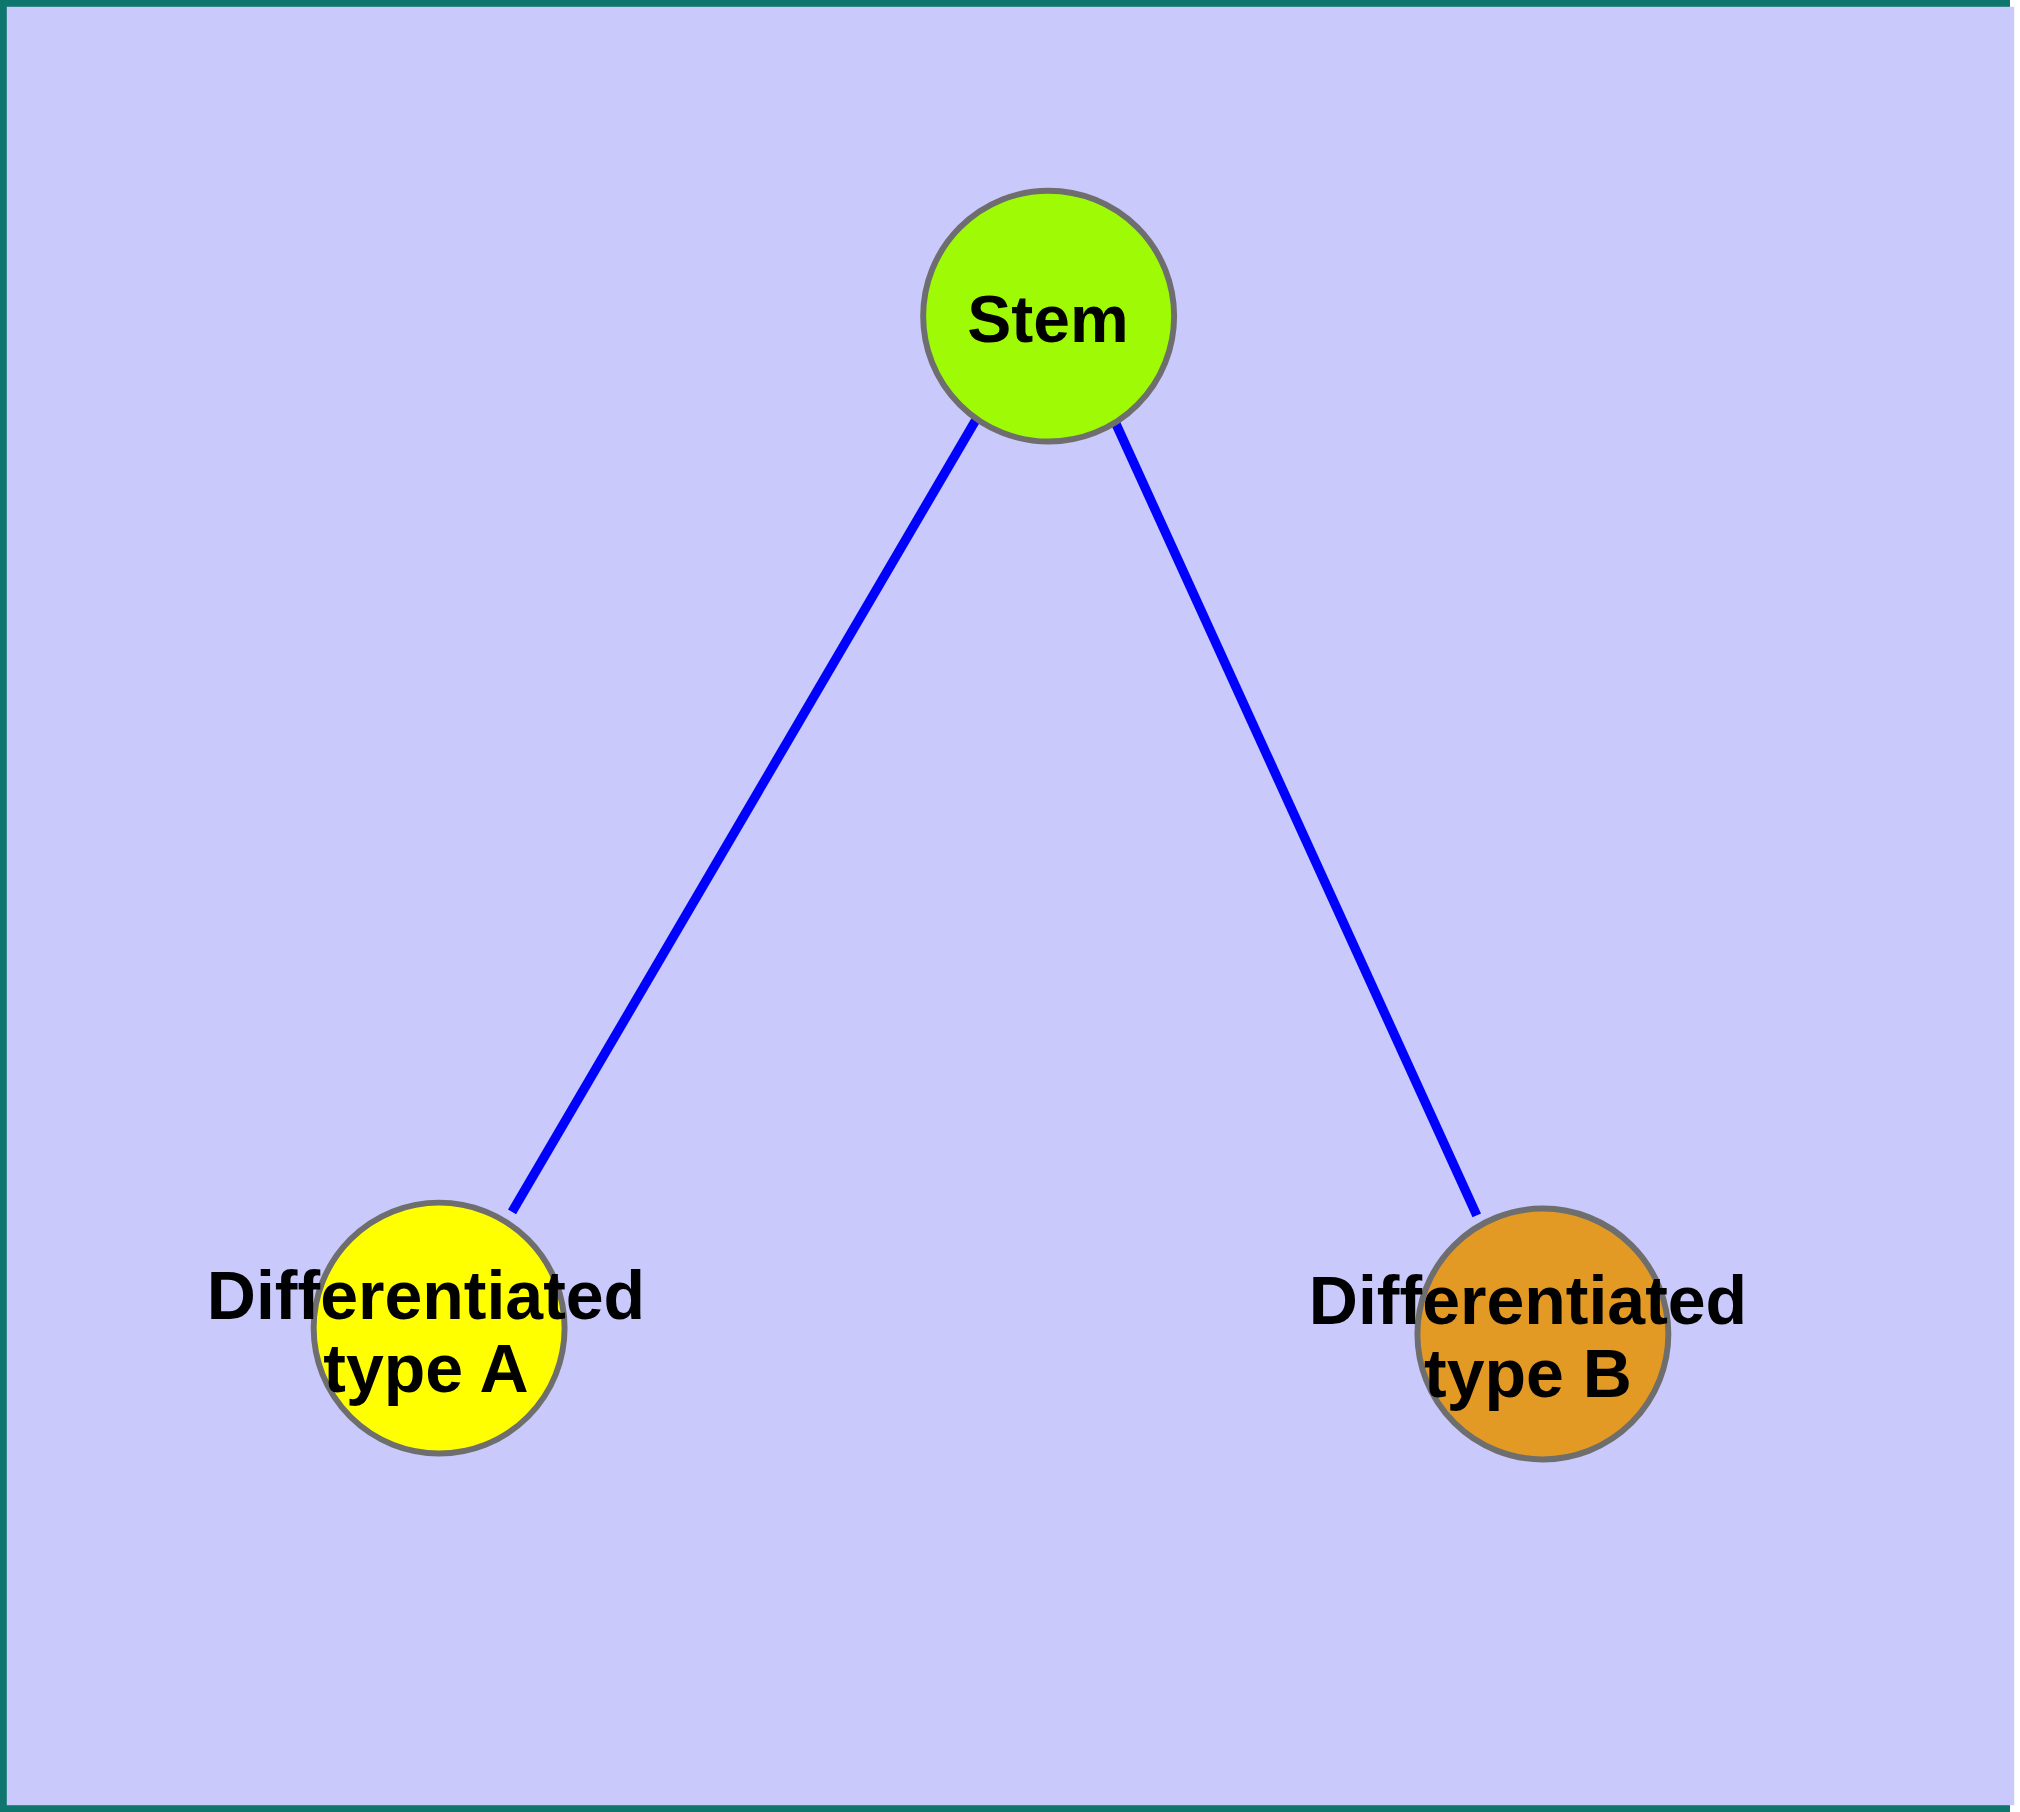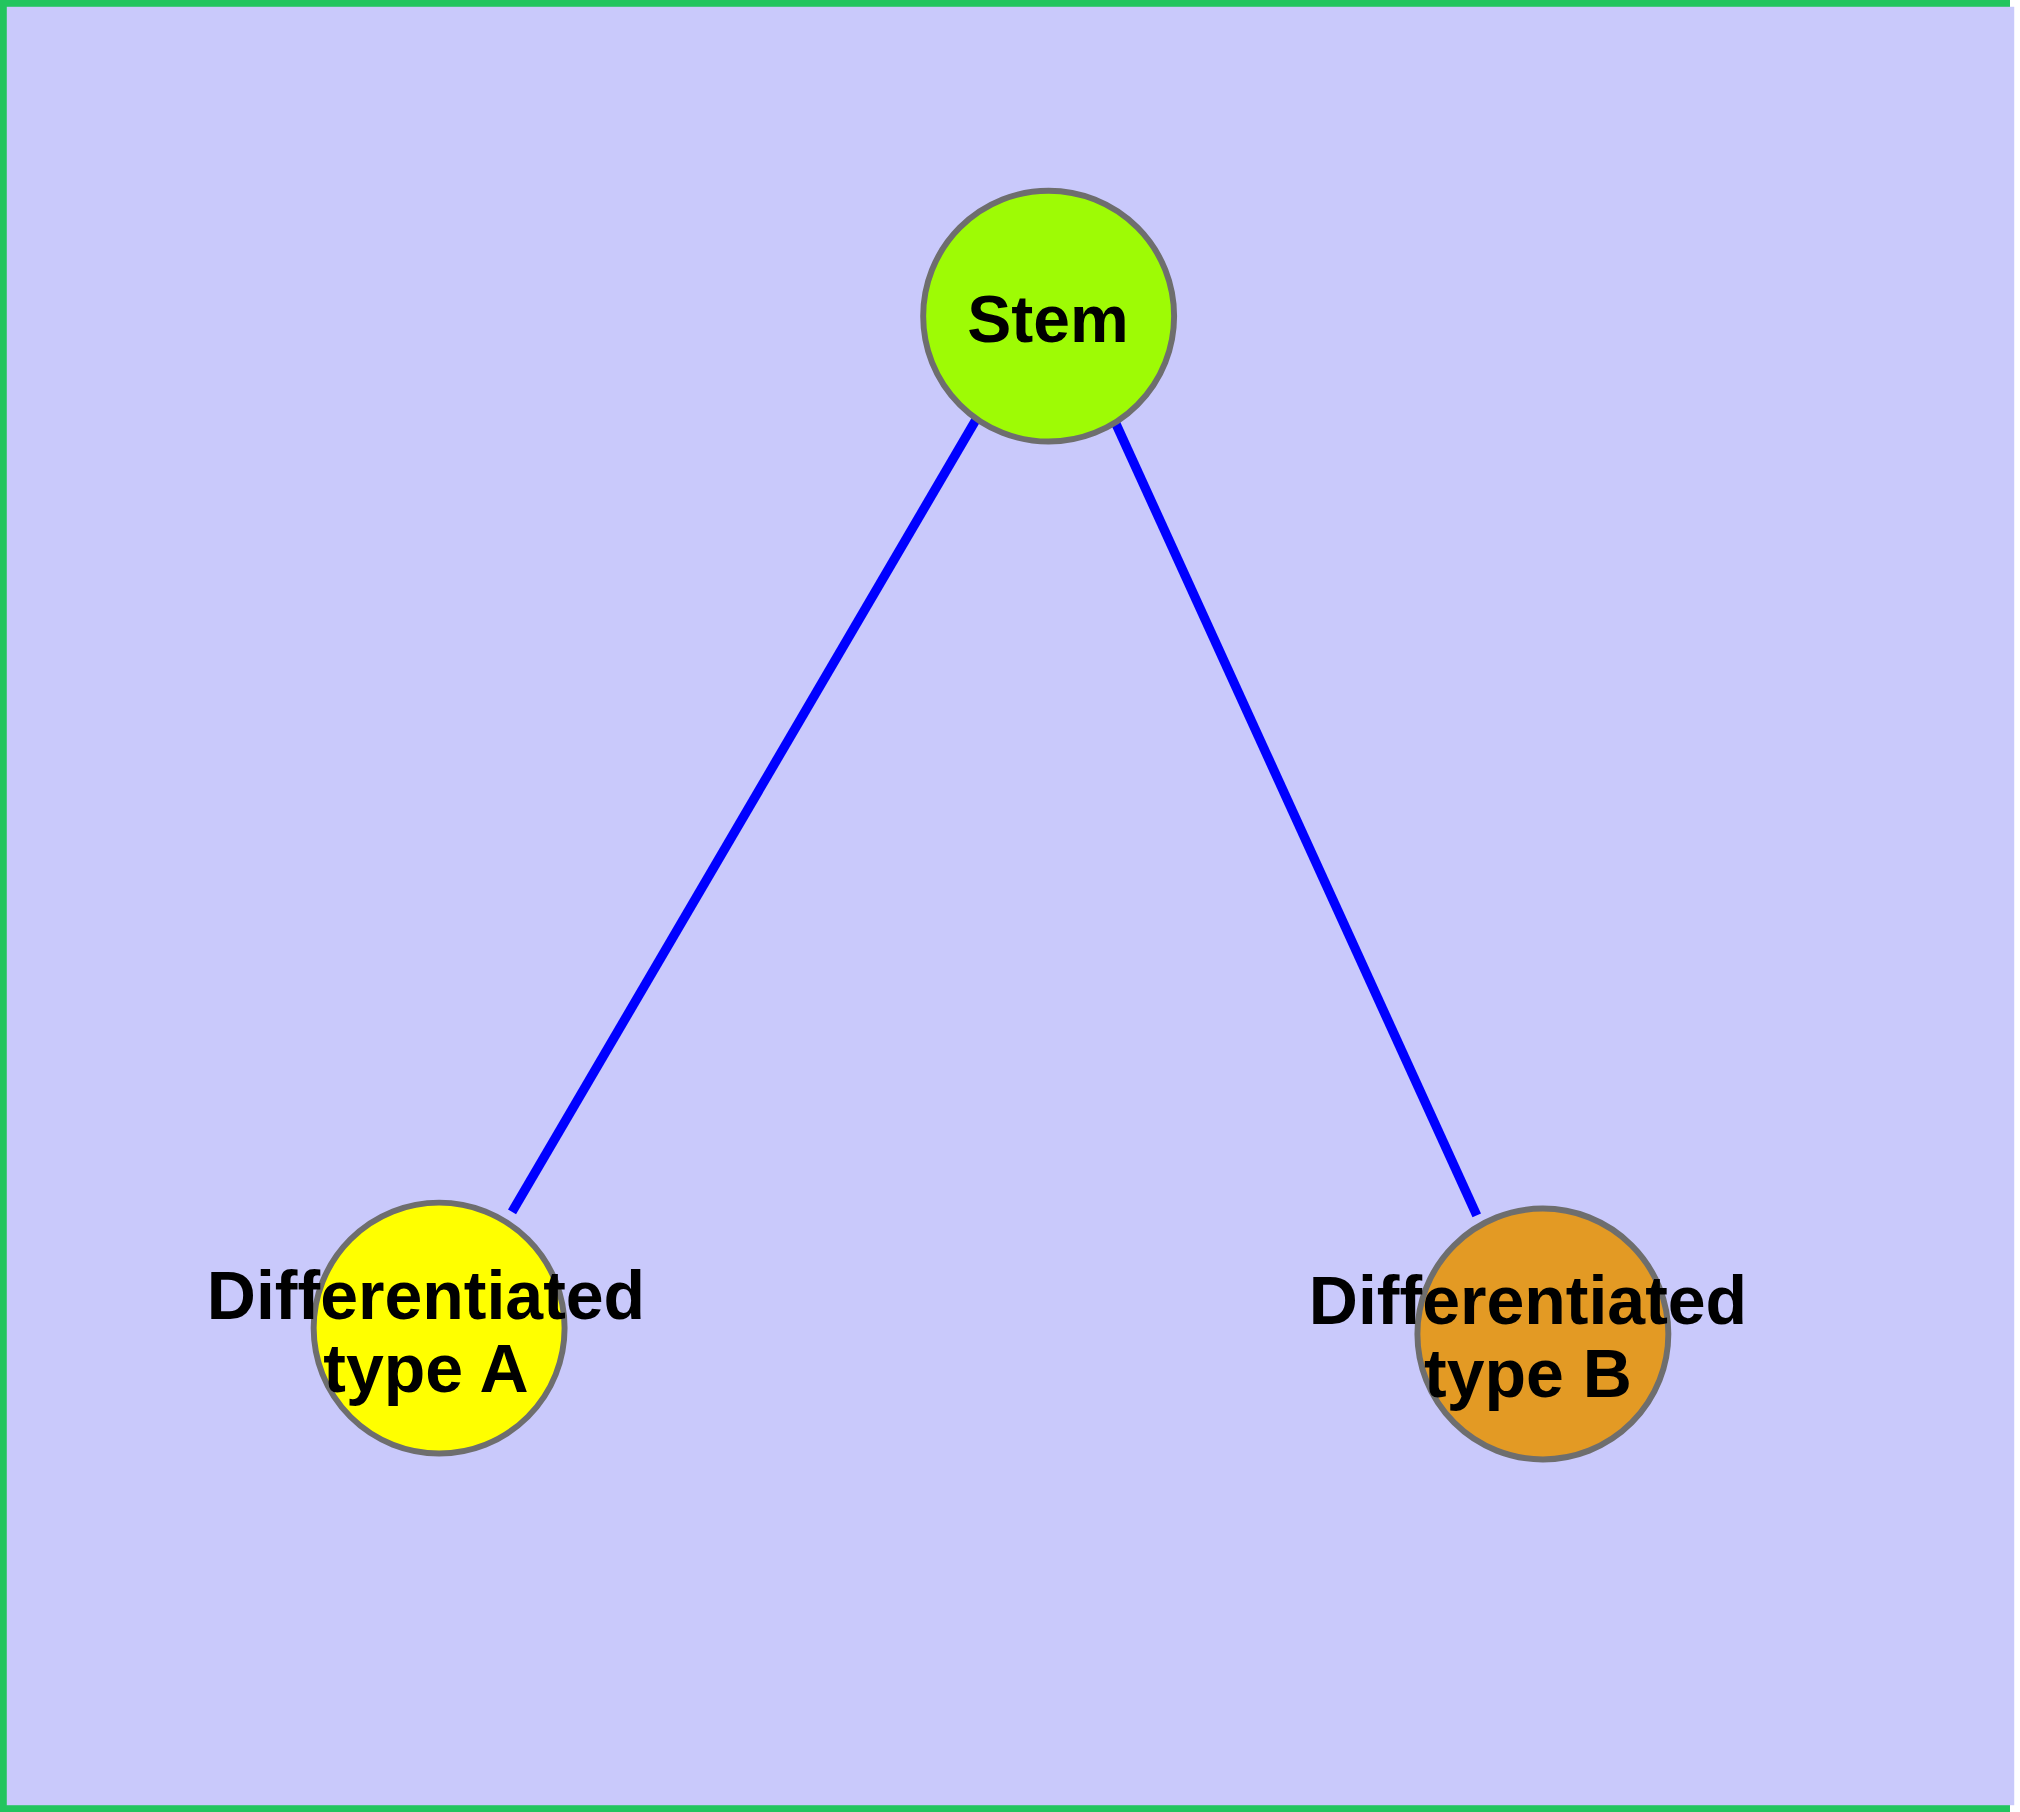--- a/index.html
+++ b/index.html
@@ -41,21 +41,21 @@
   .node-label.stem {
     font-size: 66px;
   }
   .node-label.leaf {
     font-size: 68px;
   }
 </style>
 </head>
 <body>
 
-<div id="diagram-root" style="width: 2010px; height: 1812px; background: #22c55e;">
+<div id="diagram-root" style="width: 2010px; height: 1812px; background: #0f766e;">
   <svg id="graph-canvas" viewBox="0 0 2384 2138" preserveAspectRatio="none">
     <rect id="bg-rect" x="8" y="8" width="2368" height="2122" fill="#c9c9fb"></rect>
     <g id="edge-layer">
         <line x1="1152" y1="494" x2="604" y2="1430" stroke="#0000ff" stroke-width="11" stroke-linecap="butt"></line>
         <line x1="1315" y1="497" x2="1742" y2="1434" stroke="#0000ff" stroke-width="11" stroke-linecap="butt"></line>
       </g>
     <g id="node-layer">
         <circle cx="1237" cy="373" r="148" fill="#9efb05" stroke="#6e6e6e" stroke-width="7"></circle>
         <circle cx="518" cy="1567" r="148" fill="#ffff00" stroke="#6e6e6e" stroke-width="7"></circle>
         <circle cx="1820" cy="1574" r="148" fill="#e39a24" stroke="#6e6e6e" stroke-width="7"></circle>

